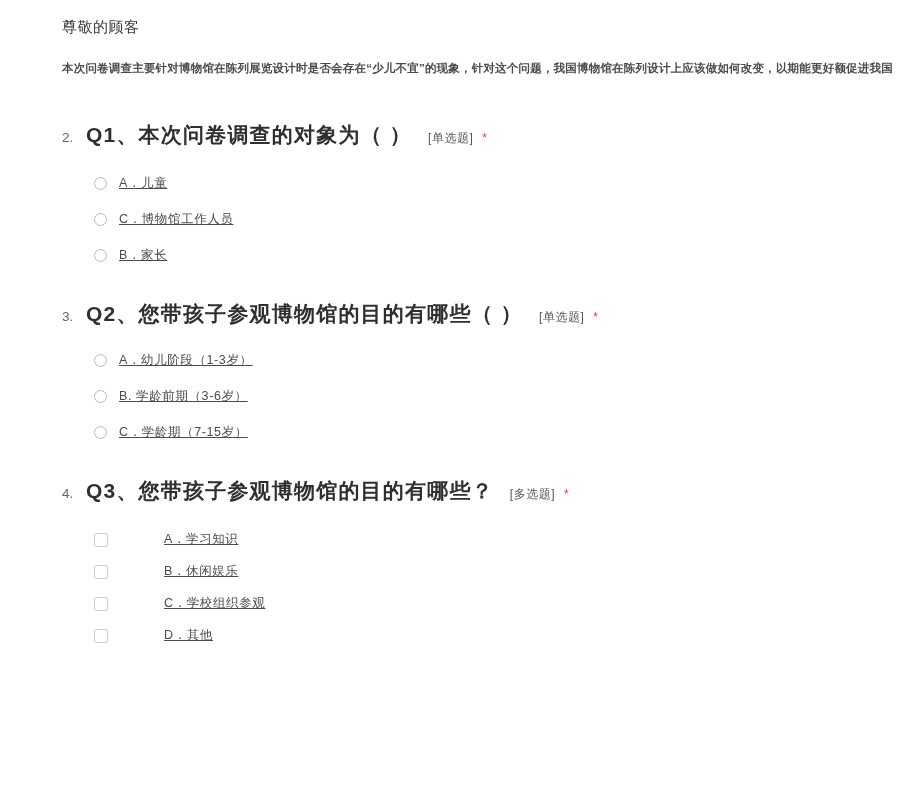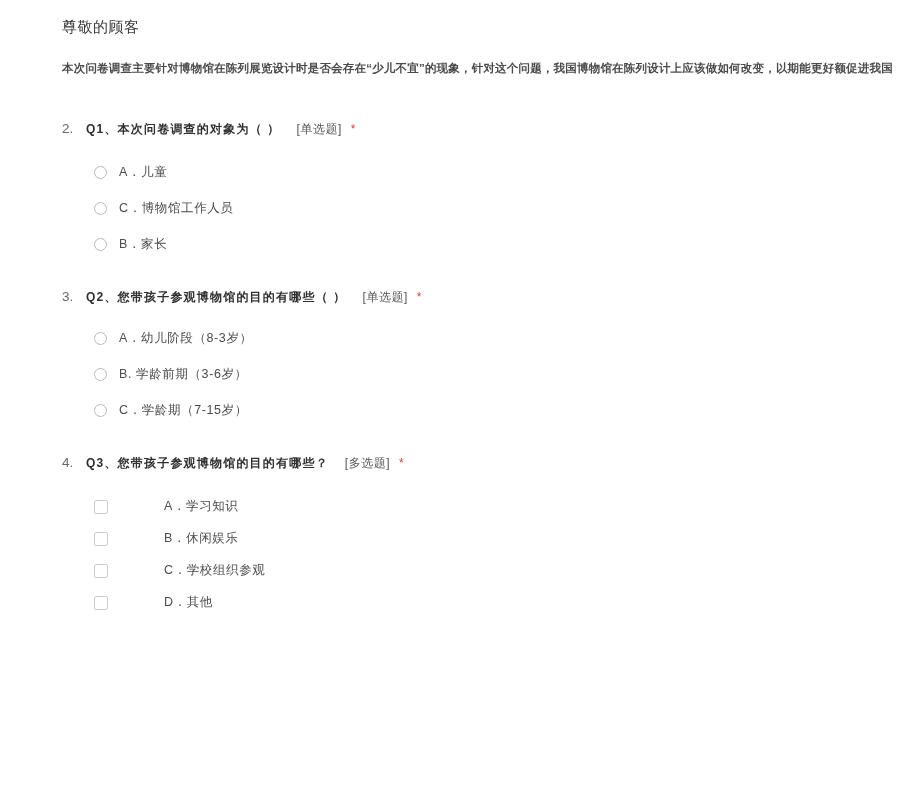--- a/index.html
+++ b/index.html
@@ -52,21 +52,21 @@
     align-items: baseline;
     white-space: nowrap;
   }
   .q-index {
     width: 24px;
     flex: 0 0 24px;
     font-size: 13.5px;
     color: #666666;
   }
   .q-title {
-    font-size: 12px;
+    font-size: 21px;
     font-weight: bold;
     color: #2f2f2f;
     letter-spacing: 1.2px;
   }
   .q-type {
     margin-left: 16px;
     font-size: 12px;
     color: #555555;
     letter-spacing: 0.5px;
   }
@@ -104,20 +104,21 @@
     border: 1px solid #cccccc;
     border-radius: 2px;
     background: #ffffff;
     box-sizing: border-box;
     margin-right: 12px;
   }
   .opt-label {
     font-size: 12.5px;
     color: #4c4c4c;
     letter-spacing: 0.6px;
+    text-decoration: underline;
   }
   .q-block-1 .options { margin-top: 26px; }
   .q-block-3 .options { margin-top: 26px; }
   .q-block-3 .option { margin-bottom: 15px; gap: 44px; }
 </style>
 </head>
 <body>
 
 <div class="page">
 
@@ -152,21 +153,21 @@
     <div class="question q-block-2" style="margin-top:36px;">
       <div class="q-head">
         <span class="q-index">3.</span>
         <span class="q-title">Q2、您带孩子参观博物馆的目的有哪些（ ）</span>
         <span class="q-type">[单选题]</span>
         <span class="q-required">*</span>
       </div>
       <div class="options">
         <div class="option">
           <span class="radio-box"></span>
-          <span class="opt-label">A．幼儿阶段（8-3岁）</span>
+          <span class="opt-label">A．幼儿阶段（1-3岁）</span>
         </div>
         <div class="option">
           <span class="radio-box"></span>
           <span class="opt-label">B. 学龄前期（3-6岁）</span>
         </div>
         <div class="option">
           <span class="radio-box"></span>
           <span class="opt-label">C．学龄期（7-15岁）</span>
         </div>
       </div>

